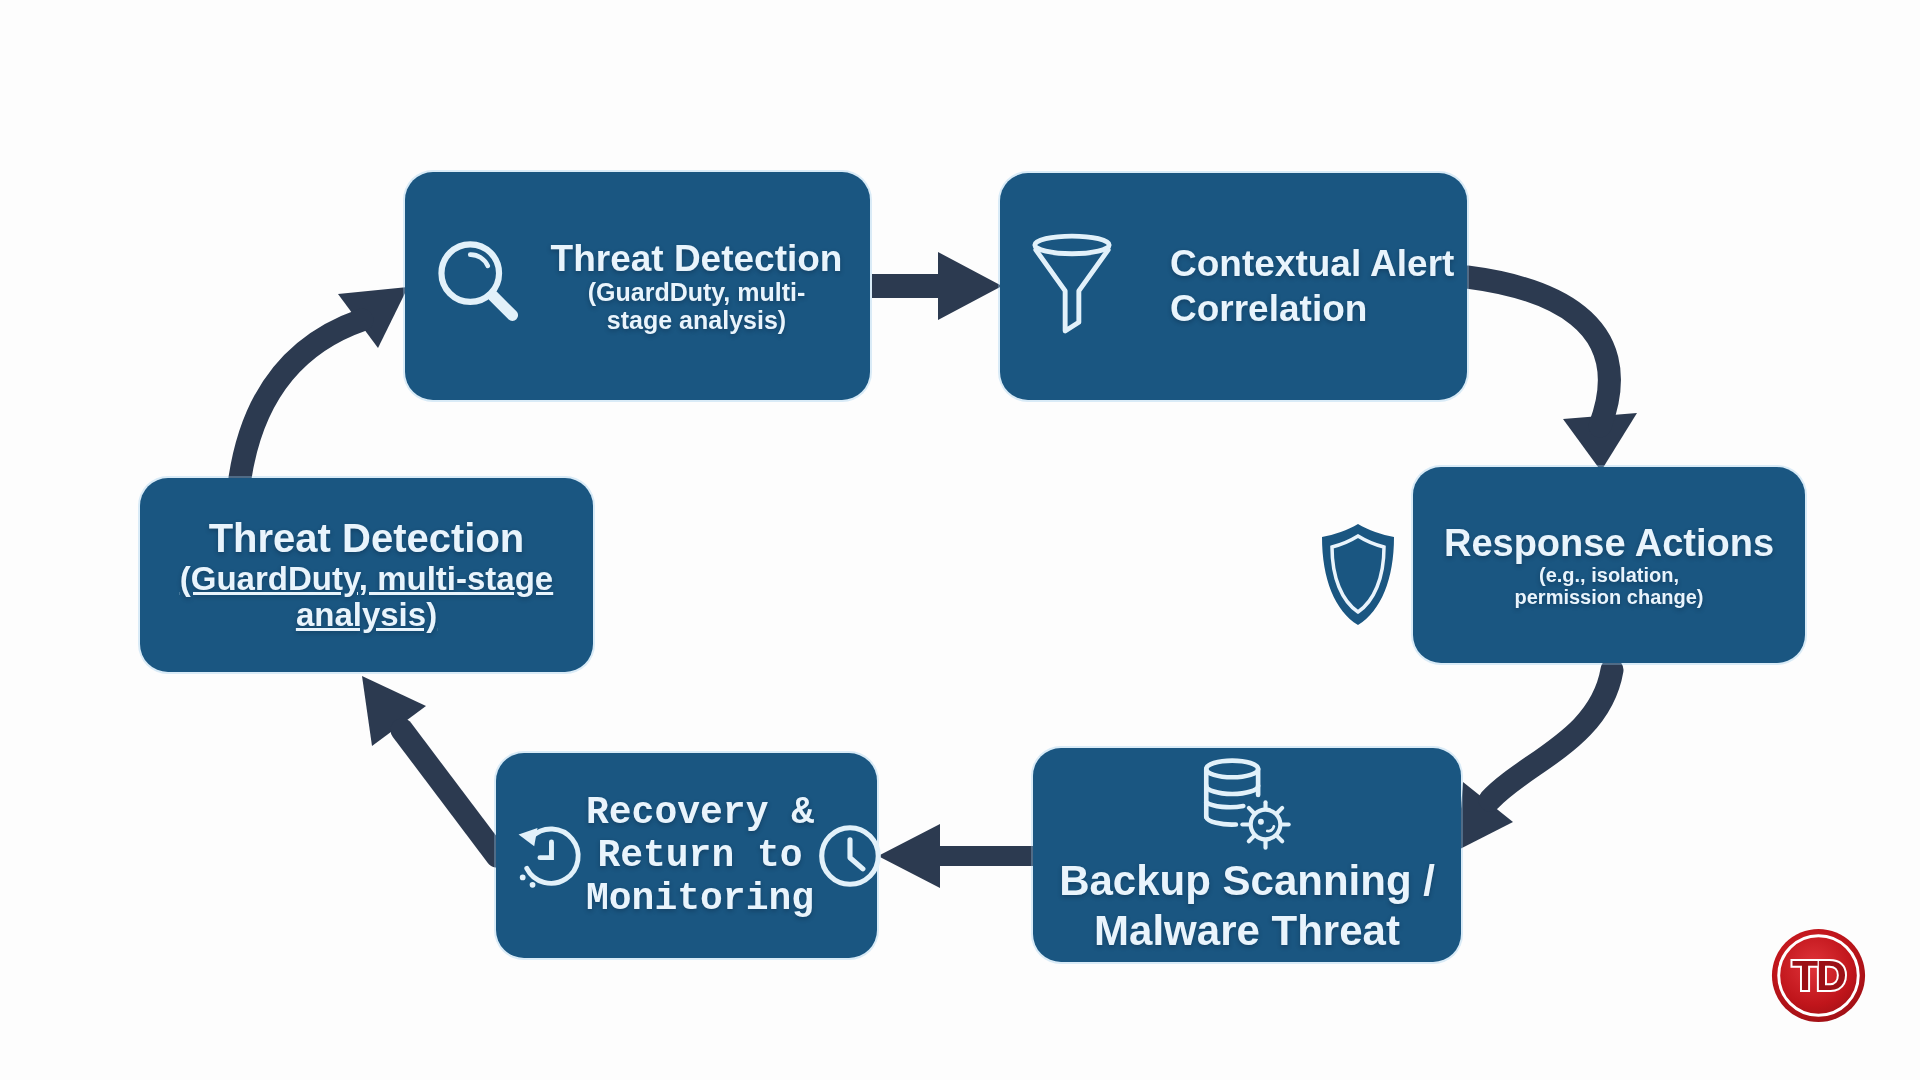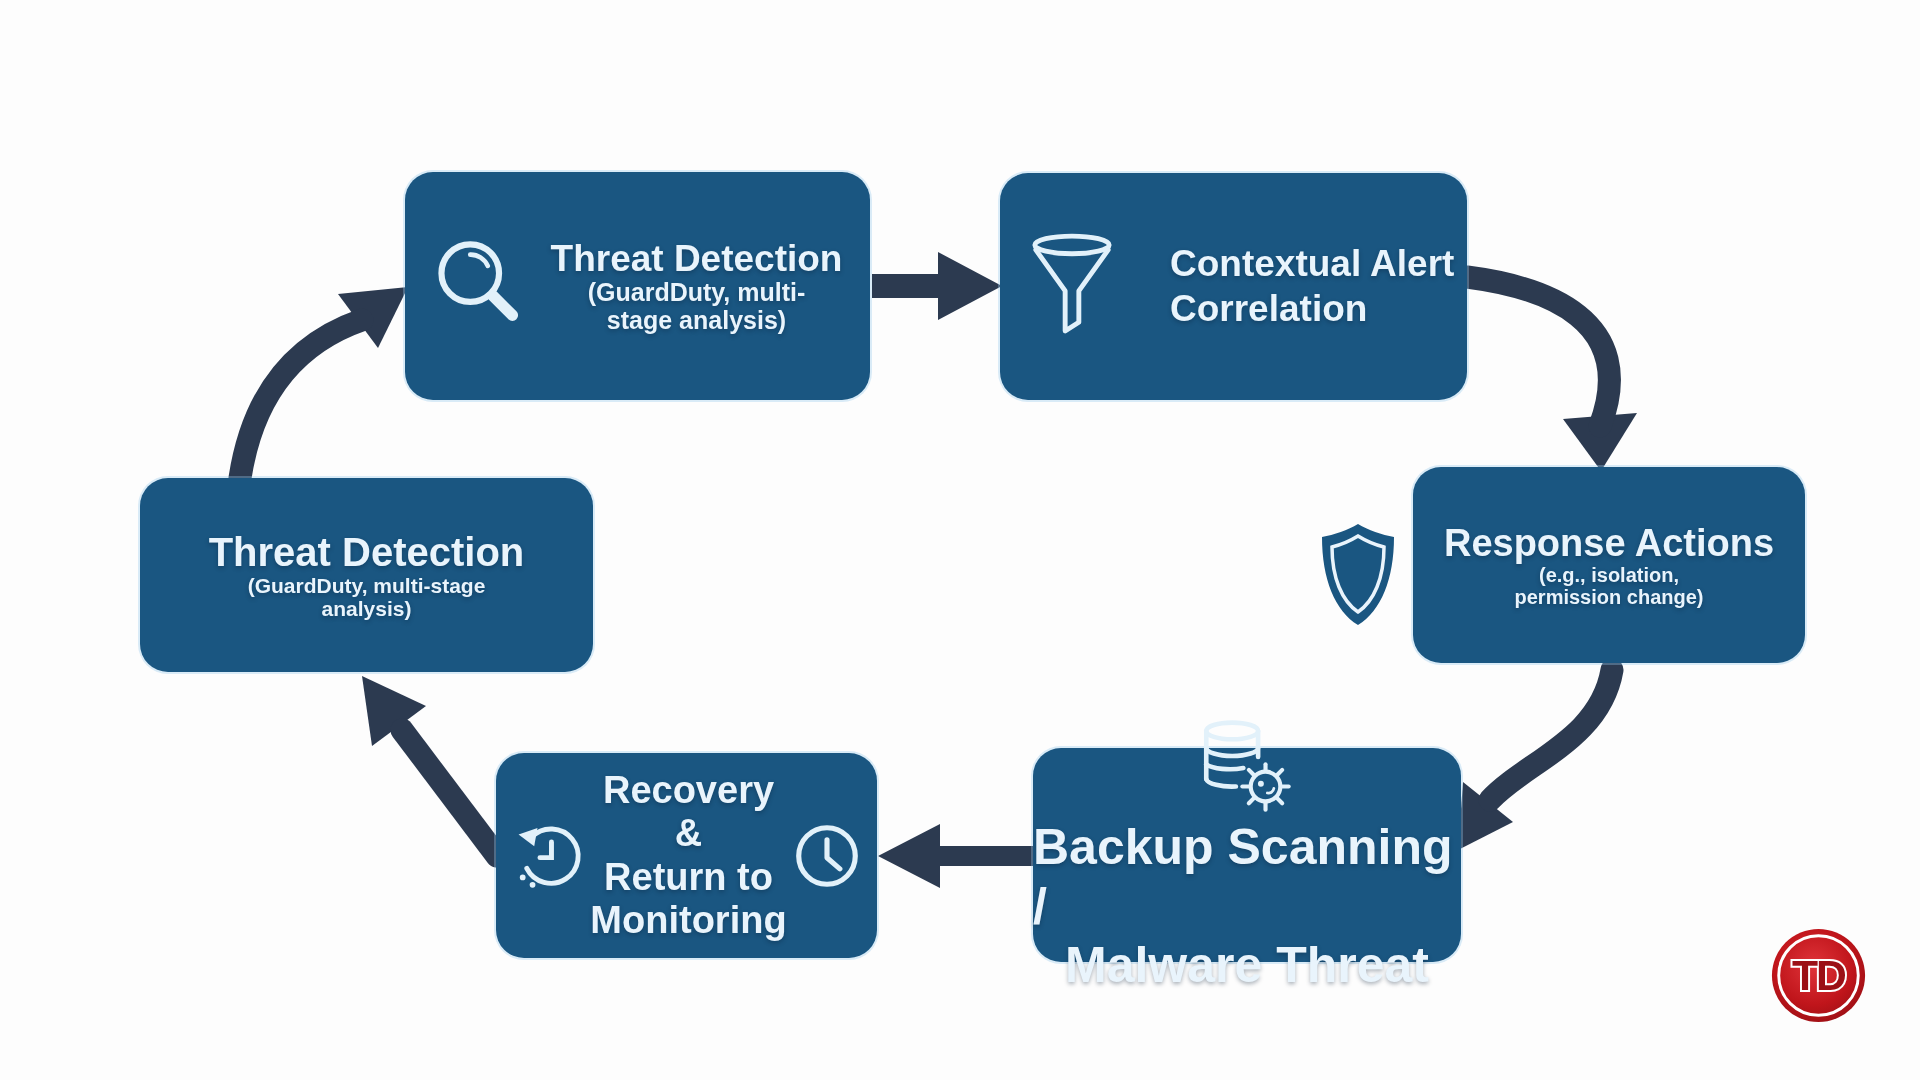--- a/index.html
+++ b/index.html
@@ -24,27 +24,27 @@
   #node-threat-top .txt{flex:1;text-align:center;padding-right:10px;}
   #node-threat-top .t-main{font-size:37px;}
   #node-threat-top .t-sub{font-size:25px;}
   #node-contextual{left:1000px;top:173px;width:467px;height:227px;justify-content:flex-start;}
   #node-contextual .txt{text-align:left;margin-left:54px;}
   #node-contextual .t-main{font-size:37px;line-height:1.2;}
   #node-response{left:1413px;top:467px;width:392px;height:196px;}
   #node-response .t-main{font-size:38px;}
   #node-response .t-sub{font-size:20px;}
   #node-backup{left:1033px;top:748px;width:428px;height:214px;}
-  #node-backup .t-main{font-size:50px;line-height:1.18;}
-  #node-recovery{left:496px;top:753px;width:381px;height:205px;justify-content:space-between;padding:0 8px;box-sizing:border-box;}
+  #node-backup .t-main{font-size:42px;line-height:1.18;}
+  #node-recovery{left:496px;top:753px;width:381px;height:205px;justify-content:space-between;padding:0 8px;box-sizing:border-box;font-family:Liberation Mono, monospace;}
   #node-recovery .txt{flex:1;text-align:center;}
   #node-recovery .t-main{font-size:38px;line-height:1.14;}
   #node-threat-left{left:140px;top:478px;width:453px;height:194px;}
   #node-threat-left .t-main{font-size:40px;}
-  #node-threat-left .t-sub{font-size:21px;}
+  #node-threat-left .t-sub{font-size:33px;text-decoration:underline;}
   .shield-wrap{position:absolute;left:1316px;top:520px;width:84px;height:110px;}
   .logo-wrap{position:absolute;left:1770px;top:927px;width:97px;height:97px;}
 </style>
 </head>
 <body>
 
 <div class="stage">
 
   <svg class="arrows" viewBox="0 0 1920 1080">
     <g fill="#2c3a50" stroke="none">

